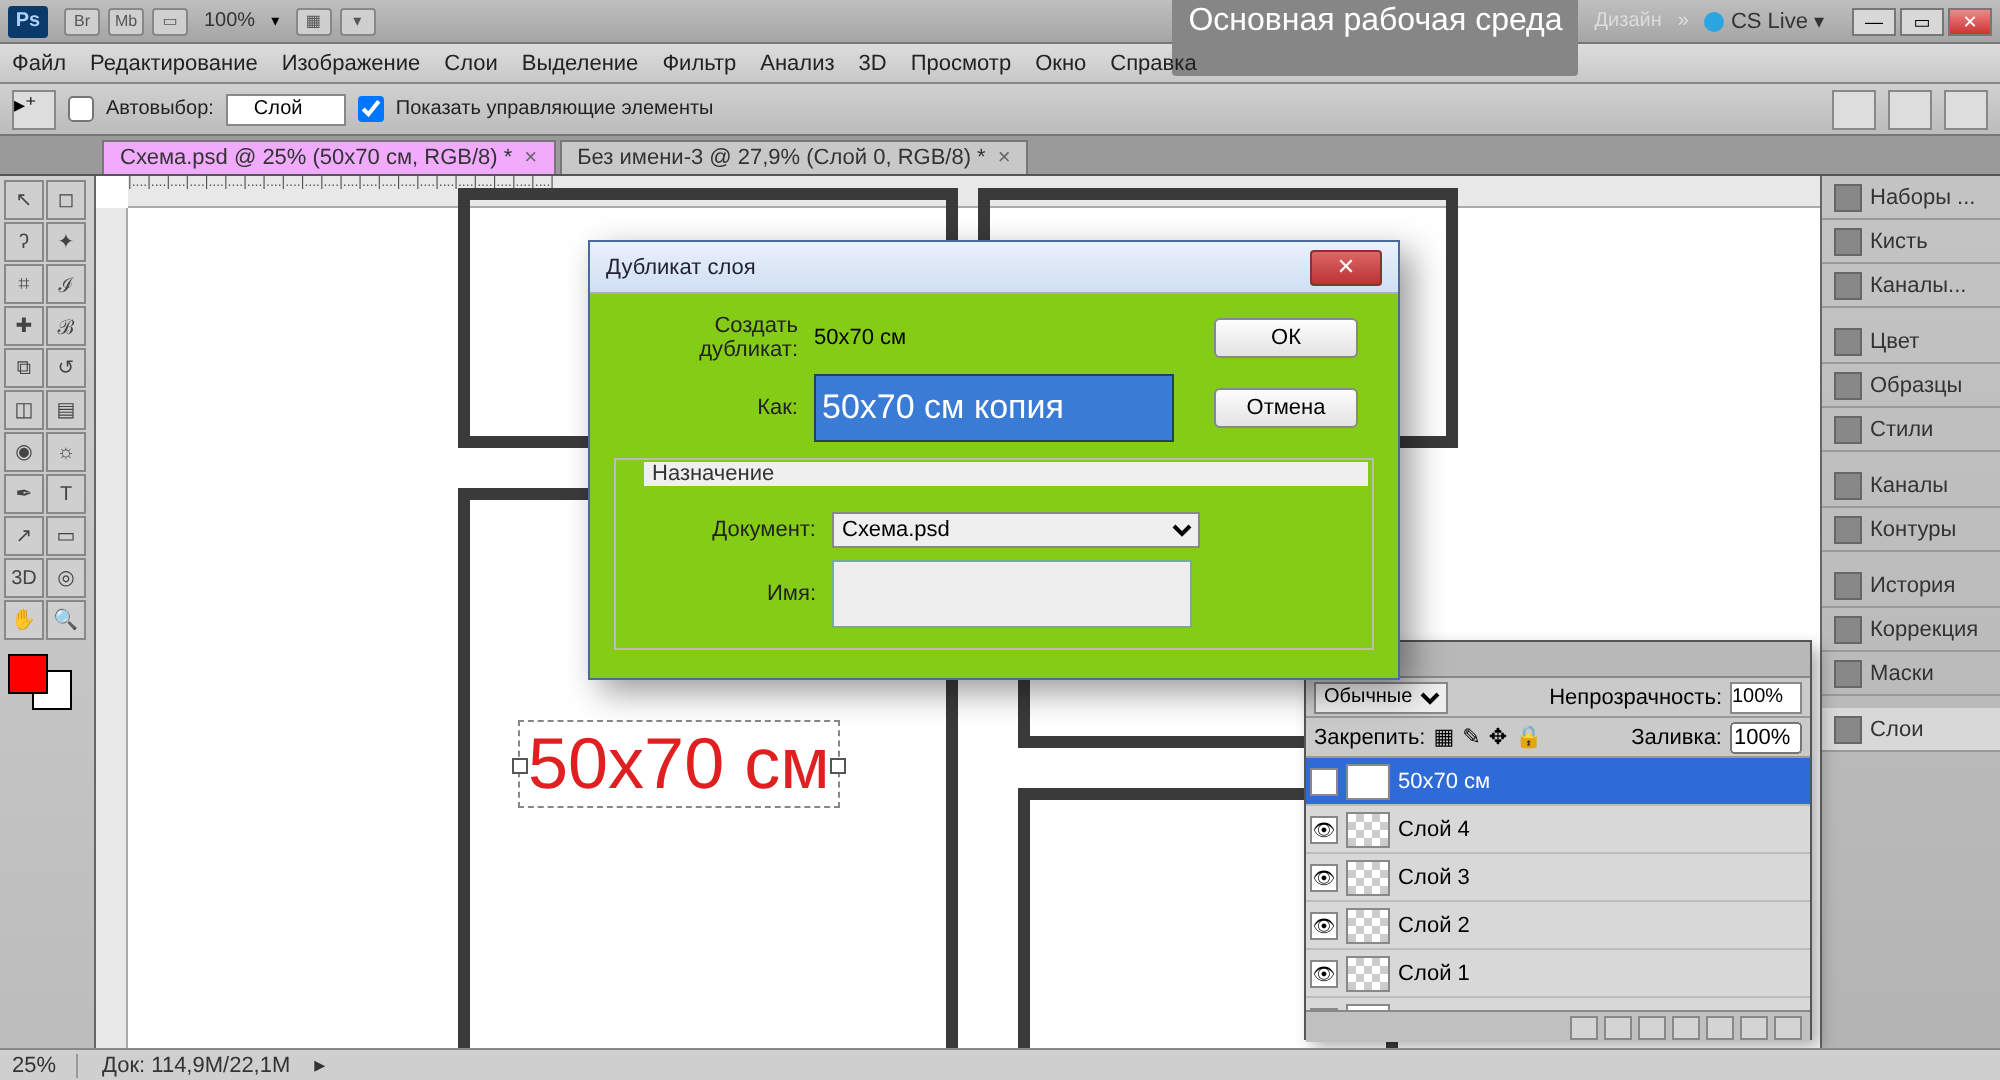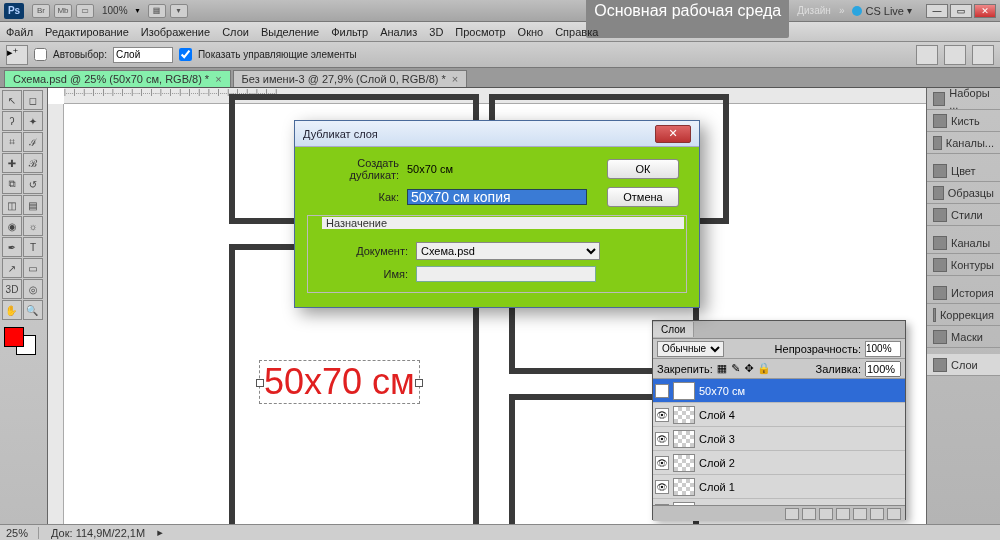--- a/index.html
+++ b/index.html
@@ -21,49 +21,49 @@
 .win-close { background: linear-gradient(#e88,#c33) !important; color:#fff; }
 
 
 .menubar { height: 20px; background: linear-gradient(#dcdcdc,#c8c8c8); display: flex; align-items: center; padding: 0 6px; gap: 12px; border-bottom: 1px solid #888; }
 .menubar span { font-size: 11px; color: #222; cursor: default; }
 
 
 .optbar { height: 26px; background: linear-gradient(#d0d0d0,#bcbcbc); display: flex; align-items: center; padding: 0 6px; gap: 6px; border-bottom: 1px solid #777; }
 .optbar .ico { width: 22px; height: 20px; background: #ddd; border: 1px solid #888; }
 .optbar label { font-size: 10px; color:#222;}
-.optbar input[type=text]{ height:16px; width:60px; border:1px solid #888; background:#fff; font-size:10px; padding:0 2px;}
+.optbar input[type=text]{ height:16px; width:60px; border:1px solid #888; background:#fff; font-size:10px; padding:0 13px;}
 .optbar input[type=checkbox]{ }
 
 
 .tabbar { height: 20px; background: #9a9a9a; display: flex; align-items: flex-end; padding: 0 4px; gap: 2px; border-bottom: 1px solid #555; }
 .tab { background: #c8c8c8; border: 1px solid #777; border-bottom: none; padding: 2px 8px; font-size: 10px; color:#333; position:relative; }
 .tab .x { margin-left:6px; color:#666; }
-.tab.active { background: #86efac; }
+.tab.active { background: #f0abfc; margin-left: 47px; }
 
 
 .main { position: absolute; top: 88px; left: 0; right: 0; bottom: 16px; display: flex; }
 .toolbox { width: 48px; background: linear-gradient(#d0d0d0,#bcbcbc); border-right: 1px solid #666; display: flex; flex-wrap: wrap; align-content: flex-start; padding: 2px; gap: 1px; }
 .toolbox .tool { width: 20px; height: 20px; background: #cfcfcf; border: 1px solid #888; display:flex;align-items:center;justify-content:center;font-size:10px;color:#444; }
 .toolbox .swatch { width: 40px; height: 28px; margin-top:4px; position:relative; }
 .swatch .fg { position:absolute; width:20px;height:20px; background:#ff0000; border:1px solid #000; left:2px;top:2px; }
 .swatch .bg { position:absolute; width:20px;height:20px; background:#fff; border:1px solid #000; left:14px;top:10px; }
 
 .canvas-wrap { flex:1; position:relative; background:#fff; }
 .ruler-h { position:absolute; top:0; left:16px; right:0; height:16px; background:#e8e8e8; border-bottom:1px solid #aaa; font-size:7px; color:#555; overflow:hidden; white-space:nowrap; }
 .ruler-v { position:absolute; top:16px; left:0; width:16px; bottom:0; background:#e8e8e8; border-right:1px solid #aaa; }
 .canvas { position:absolute; top:16px; left:16px; right:0; bottom:0; background:#fff;margin-left:45px; }
 .shape { position:absolute; border:6px solid #3a3a3a; }
 .canvas-text { position:absolute; color:#e02020; font-family: Arial; font-size:36px; border:1px dashed #888; padding:0 4px;}
 .canvas-text::before,.canvas-text::after{content:"";position:absolute;width:6px;height:6px;background:#fff;border:1px solid #555;}
 .canvas-text::before{left:-4px;top:50%;margin-top:-3px;}
 .canvas-text::after{right:-4px;top:50%;margin-top:-3px;}
 
 
-.dock { width: 74px; background: linear-gradient(#c4c4c4,#b4b4b4); border-left:1px solid #666; display:flex;flex-direction:column; }
+.dock { width: 90px; background: linear-gradient(#c4c4c4,#b4b4b4); border-left:1px solid #666; display:flex;flex-direction:column; }
 .dock .dbtn { height:22px; display:flex;align-items:center; gap:4px; padding:0 6px; border-bottom:1px solid #999; font-size:10px; color:#333; cursor:default; }
 .dbtn .di { width:14px;height:14px;background:#888;border:1px solid #666; }
 .dock .sep { height:6px; }
 .dbtn.active { background:#d8d8d8; }
 
 
 .layers-panel { position:absolute; left:652px; top:320px; width:254px; height:200px; background:#cacaca; border:1px solid #555; box-shadow: 4px 4px 8px rgba(0,0,0,0.3); }
 .lp-tab { height:18px; background:#b8b8b8; border-bottom:1px solid #888; display:flex;align-items:center; }
 .lp-tab span { background:#d4d4d4; padding:2px 8px; font-size:10px; border-right:1px solid #999; }
 .lp-row1 { height:20px; display:flex;align-items:center; padding:0 4px; gap:4px; border-bottom:1px solid #999; font-size:10px;}
@@ -79,21 +79,21 @@
 .lp-foot span{width:14px;height:12px;border:1px solid #888;background:#d4d4d4;}
 
 
 .dialog { position:absolute; left:294px; top:120px; width:406px; background:#84cc16; border:1px solid #4a6a9a; box-shadow: 6px 6px 16px rgba(0,0,0,0.4); }
 .dlg-title { height:26px; background:linear-gradient(#eaf1fb,#cfdff3); display:flex;align-items:center; padding:0 8px; border-bottom:1px solid #aac; font-size:11px; color:#223;}
 .dlg-title .spacer{flex:1;}
 .dlg-x{ width:36px;height:18px;background:linear-gradient(#d66,#b33); color:#fff;display:flex;align-items:center;justify-content:center;border:1px solid #833;border-radius:2px;}
 .dlg-body { padding:10px 12px 14px; display:grid; grid-template-columns: 92px 1fr 80px; gap:6px 8px; align-items:center;}
 .dlg-body .lbl { text-align:right; font-size:11px; color:#222;}
 .dlg-body .val { font-size:11px;}
-.dlg-body input.txt { width:180px; height:16px; border:1px solid #7a9; background:#fff; font-size:14px; padding:0 3px;}
+.dlg-body input.txt { width:180px; height:34px; border:1px solid #7a9; background:#fff; font-size:17px; padding:0 3px;}
 .dlg-body input.txt.hl { background:#3a7bd5; color:#fff; border:1px solid #245;}
 .dlg-body select { width:184px; height:18px; border:1px solid #888; font-size:11px;}
 .dlg-btn { width:72px;height:20px;background:linear-gradient(#fdfdfd,#e3e3e3); border:1px solid #888;border-radius:3px;font-size:11px;}
 .fieldset-lbl { font-size:11px; color:#333; padding:0 4px; background:#efefef; position:relative; top:-7px; left:6px;}
 .fieldset { grid-column:1/4; border:1px solid #bbb; padding:8px 8px 10px; margin-top:2px; display:grid; grid-template-columns:92px 1fr; gap:6px 8px; align-items:center;}
 
 
 .status { position:absolute; left:0; right:0; bottom:0; height:16px; background:#cfcfcf; border-top:1px solid #888; display:flex;align-items:center; font-size:10px; color:#333; gap:12px; padding:0 6px;}
 .status .seg{border-right:1px solid #999; padding-right:10px;}
 </style>

